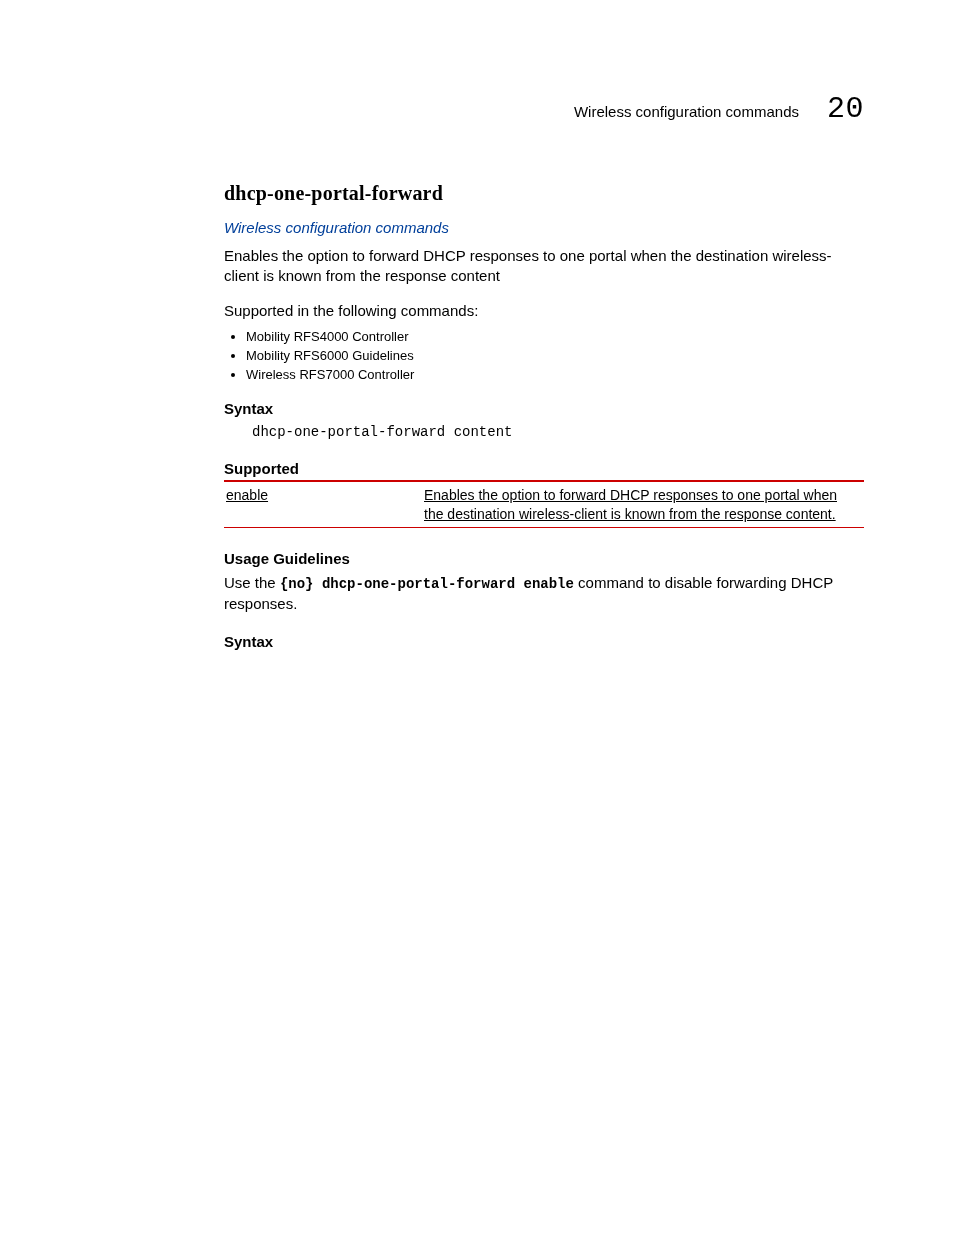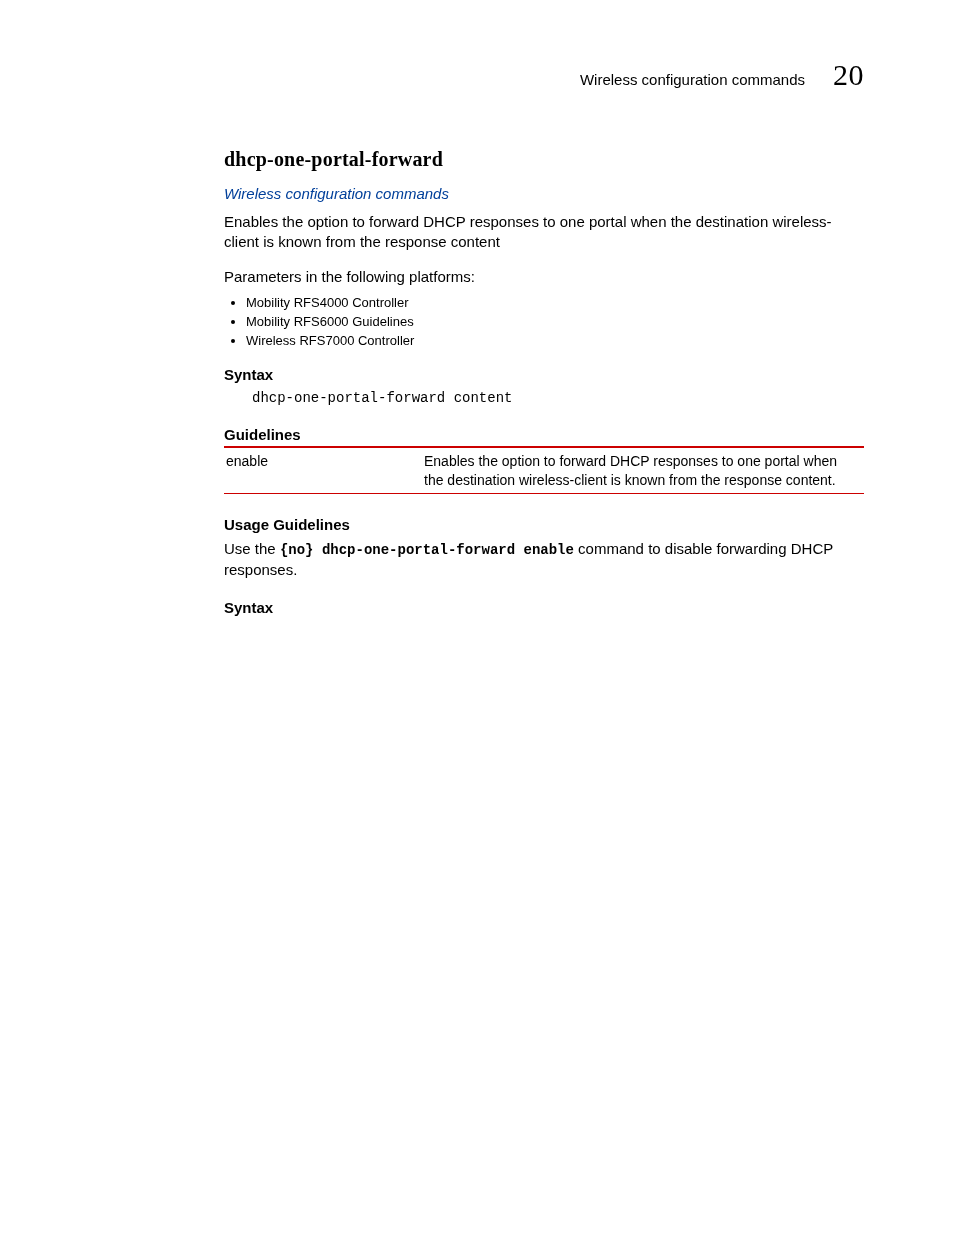--- a/index.html
+++ b/index.html
@@ -20,22 +20,23 @@
     justify-content: flex-end;
     gap: 28px;
     margin-bottom: 56px;
   }
   .rh-text {
     font-size: 15px;
     color: #000;
   }
   .rh-num {
     font-size: 30px;
-    font-family: Liberation Serif, serif;
+    font-family: Liberation Mono, monospace;
     letter-spacing: 0.5px;
+    margin-top: 34px;
   }
   h1.command-title {
     font-family: Georgia, 'Times New Roman', serif;
     font-weight: bold;
     font-size: 20px;
     margin: 0 0 14px 0;
     letter-spacing: 0.2px;
   }
   .xref {
     color: #003f9a;
@@ -73,20 +74,21 @@
     font-family: "Courier New", monospace;
     font-size: 14px;
     margin: 0 0 18px 28px;
     white-space: pre;
     line-height: 1.35;
   }
   .param-table {
     border-collapse: collapse;
     width: 100%;
     margin-bottom: 22px;
+    text-decoration: underline;
   }
   .param-table tr.rule td {
     padding: 0;
     height: 0;
   }
   .param-table td {
     font-size: 14px;
     vertical-align: top;
     padding: 4px 6px 4px 2px;
     line-height: 1.35;
@@ -110,32 +112,32 @@
     <span class="rh-text">Wireless configuration commands</span>
     <span class="rh-num">20</span>
   </div>
 
   <h1 class="command-title">dhcp-one-portal-forward</h1>
 
   <div class="xref">Wireless configuration commands</div>
 
   <p class="body-text">Enables the option to forward DHCP responses to one portal when the destination wireless-client is known from the response content</p>
 
-  <p class="body-text" style="margin-bottom:8px">Parameters in the following platforms:</p>
+  <p class="body-text" style="margin-bottom:8px">Supported in the following commands:</p>
 
   <ul class="platforms">
     <li>Mobility RFS4000 Controller</li>
     <li>Mobility RFS6000 Guidelines</li>
     <li>Wireless RFS7000 Controller</li>
   </ul>
 
   <div class="subhead">Syntax</div>
   <div class="code">dhcp-one-portal-forward content</div>
 
-  <div class="subhead-red">Guidelines</div>
+  <div class="subhead-red">Supported</div>
   <table class="param-table">
     <tbody>
         <tr class="rule">
           <td colspan="2" class="red-rule-top"></td>
         </tr>
     <tr>
       <td class="param-name">enable</td>
       <td>Enables the option to forward DHCP responses to one portal when the destination wireless-client is known from the response content.</td>
     </tr>
     <tr class="rule">

